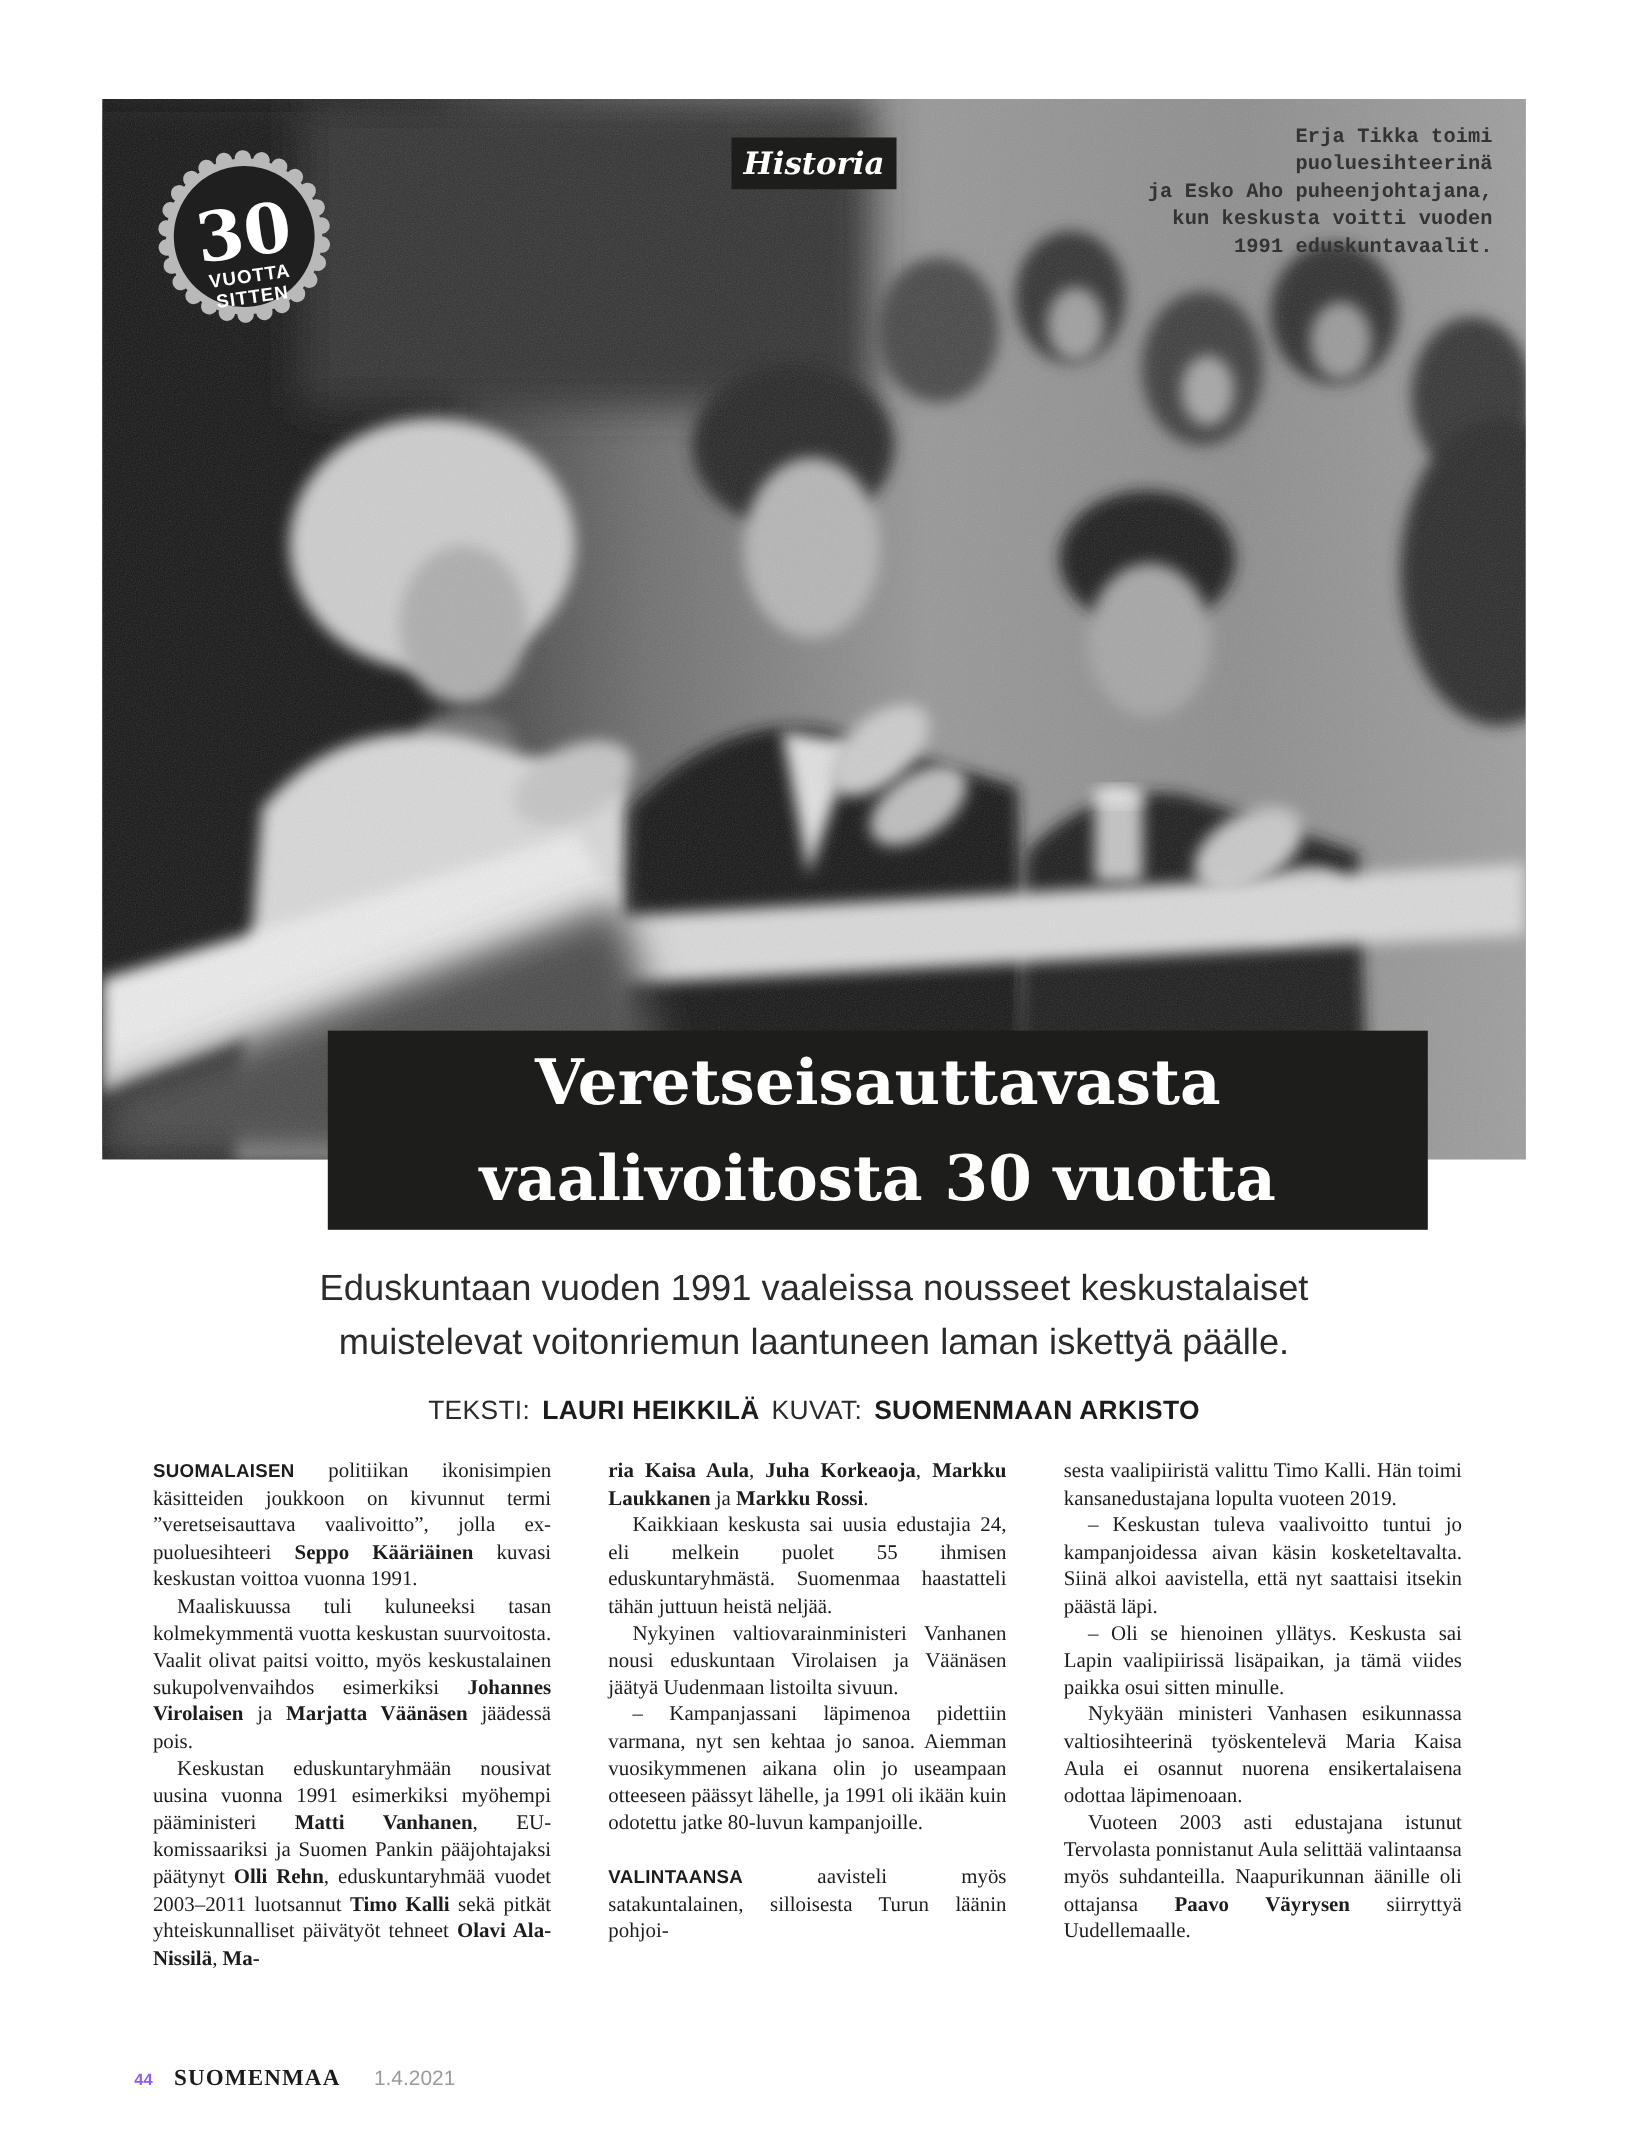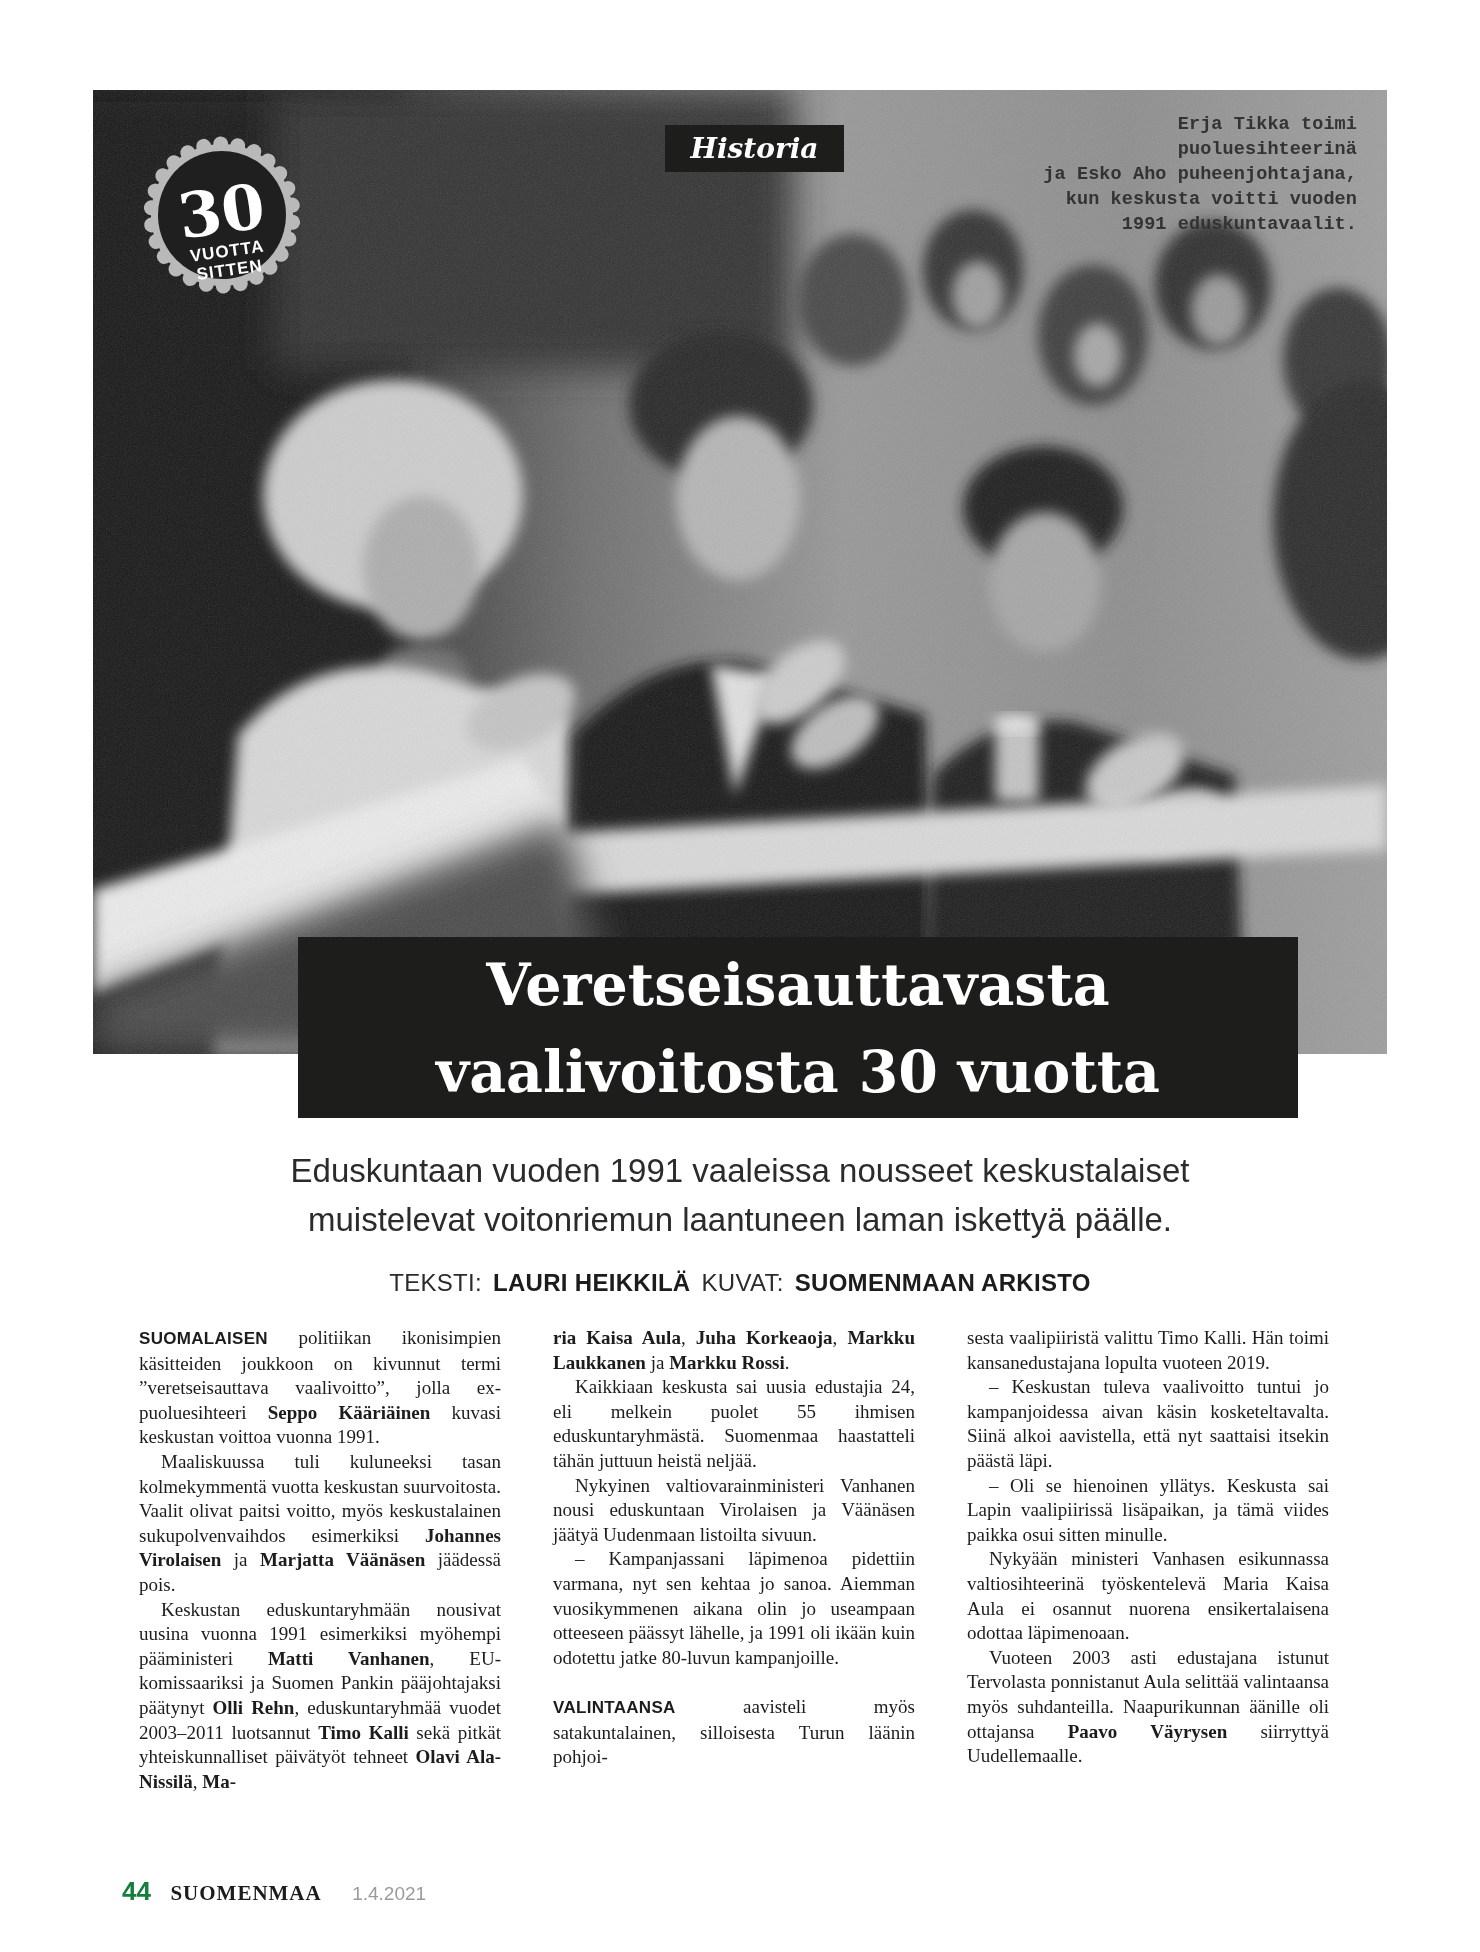--- a/index.html
+++ b/index.html
@@ -13,21 +13,21 @@
     background:#8e8e8e;overflow:hidden;
   }
   #photo svg.scene{position:absolute;left:0;top:0;width:100%;height:100%;}
   
   #badge{
     position:absolute;left:50px;top:46px;width:158px;height:158px;
     transform:rotate(-8deg);
   }
   
   #section-tag{
-    position:absolute;left:572px;top:35px;width:179px;height:47px;
+    position:absolute;left:572px;top:35px;width:150px;height:47px;
     background:var(--headline_bg);color:#fff;
     font-family:"DejaVu Serif",serif;font-style:italic;font-weight:bold;
     font-size:28px;line-height:47px;text-align:center;
   }
   
   #photo-caption{
     position:absolute;top:22px;right:30px;width:360px;
     text-align:right;font-weight:700;font-size:18.5px;line-height:25px;
     color:#333333;letter-spacing:0.1px;font-family:Liberation Mono, monospace;
   }
@@ -66,21 +66,21 @@
   .column p.indent{text-indent:22px;}
   .column p.gap{margin-top:24.6px;}
   .column span.b{font-weight:bold;}
   .column span.sb{
     font-family:"Liberation Sans",sans-serif;font-weight:700;
     font-size:17px;letter-spacing:0.3px;
   }
   
   #footer{position:absolute;left:122px;top:1876px;height:26px;}
   #footer .pagenum{
-    font-weight:700;font-size:26px;color:#15803d;display:inline-block;
+    font-weight:700;font-size:15px;color:#8b5cf6;display:inline-block;
   }
   #footer .mag{
     font-family:"Liberation Serif","DejaVu Serif",serif;font-weight:700;
     font-size:21px;letter-spacing:1px;color:#1c1c1c;
     display:inline-block;margin-left:15px;
   }
   #footer .date{
     font-weight:300;font-size:19px;color:var(--footer_date);
     display:inline-block;margin-left:26px;
   }

